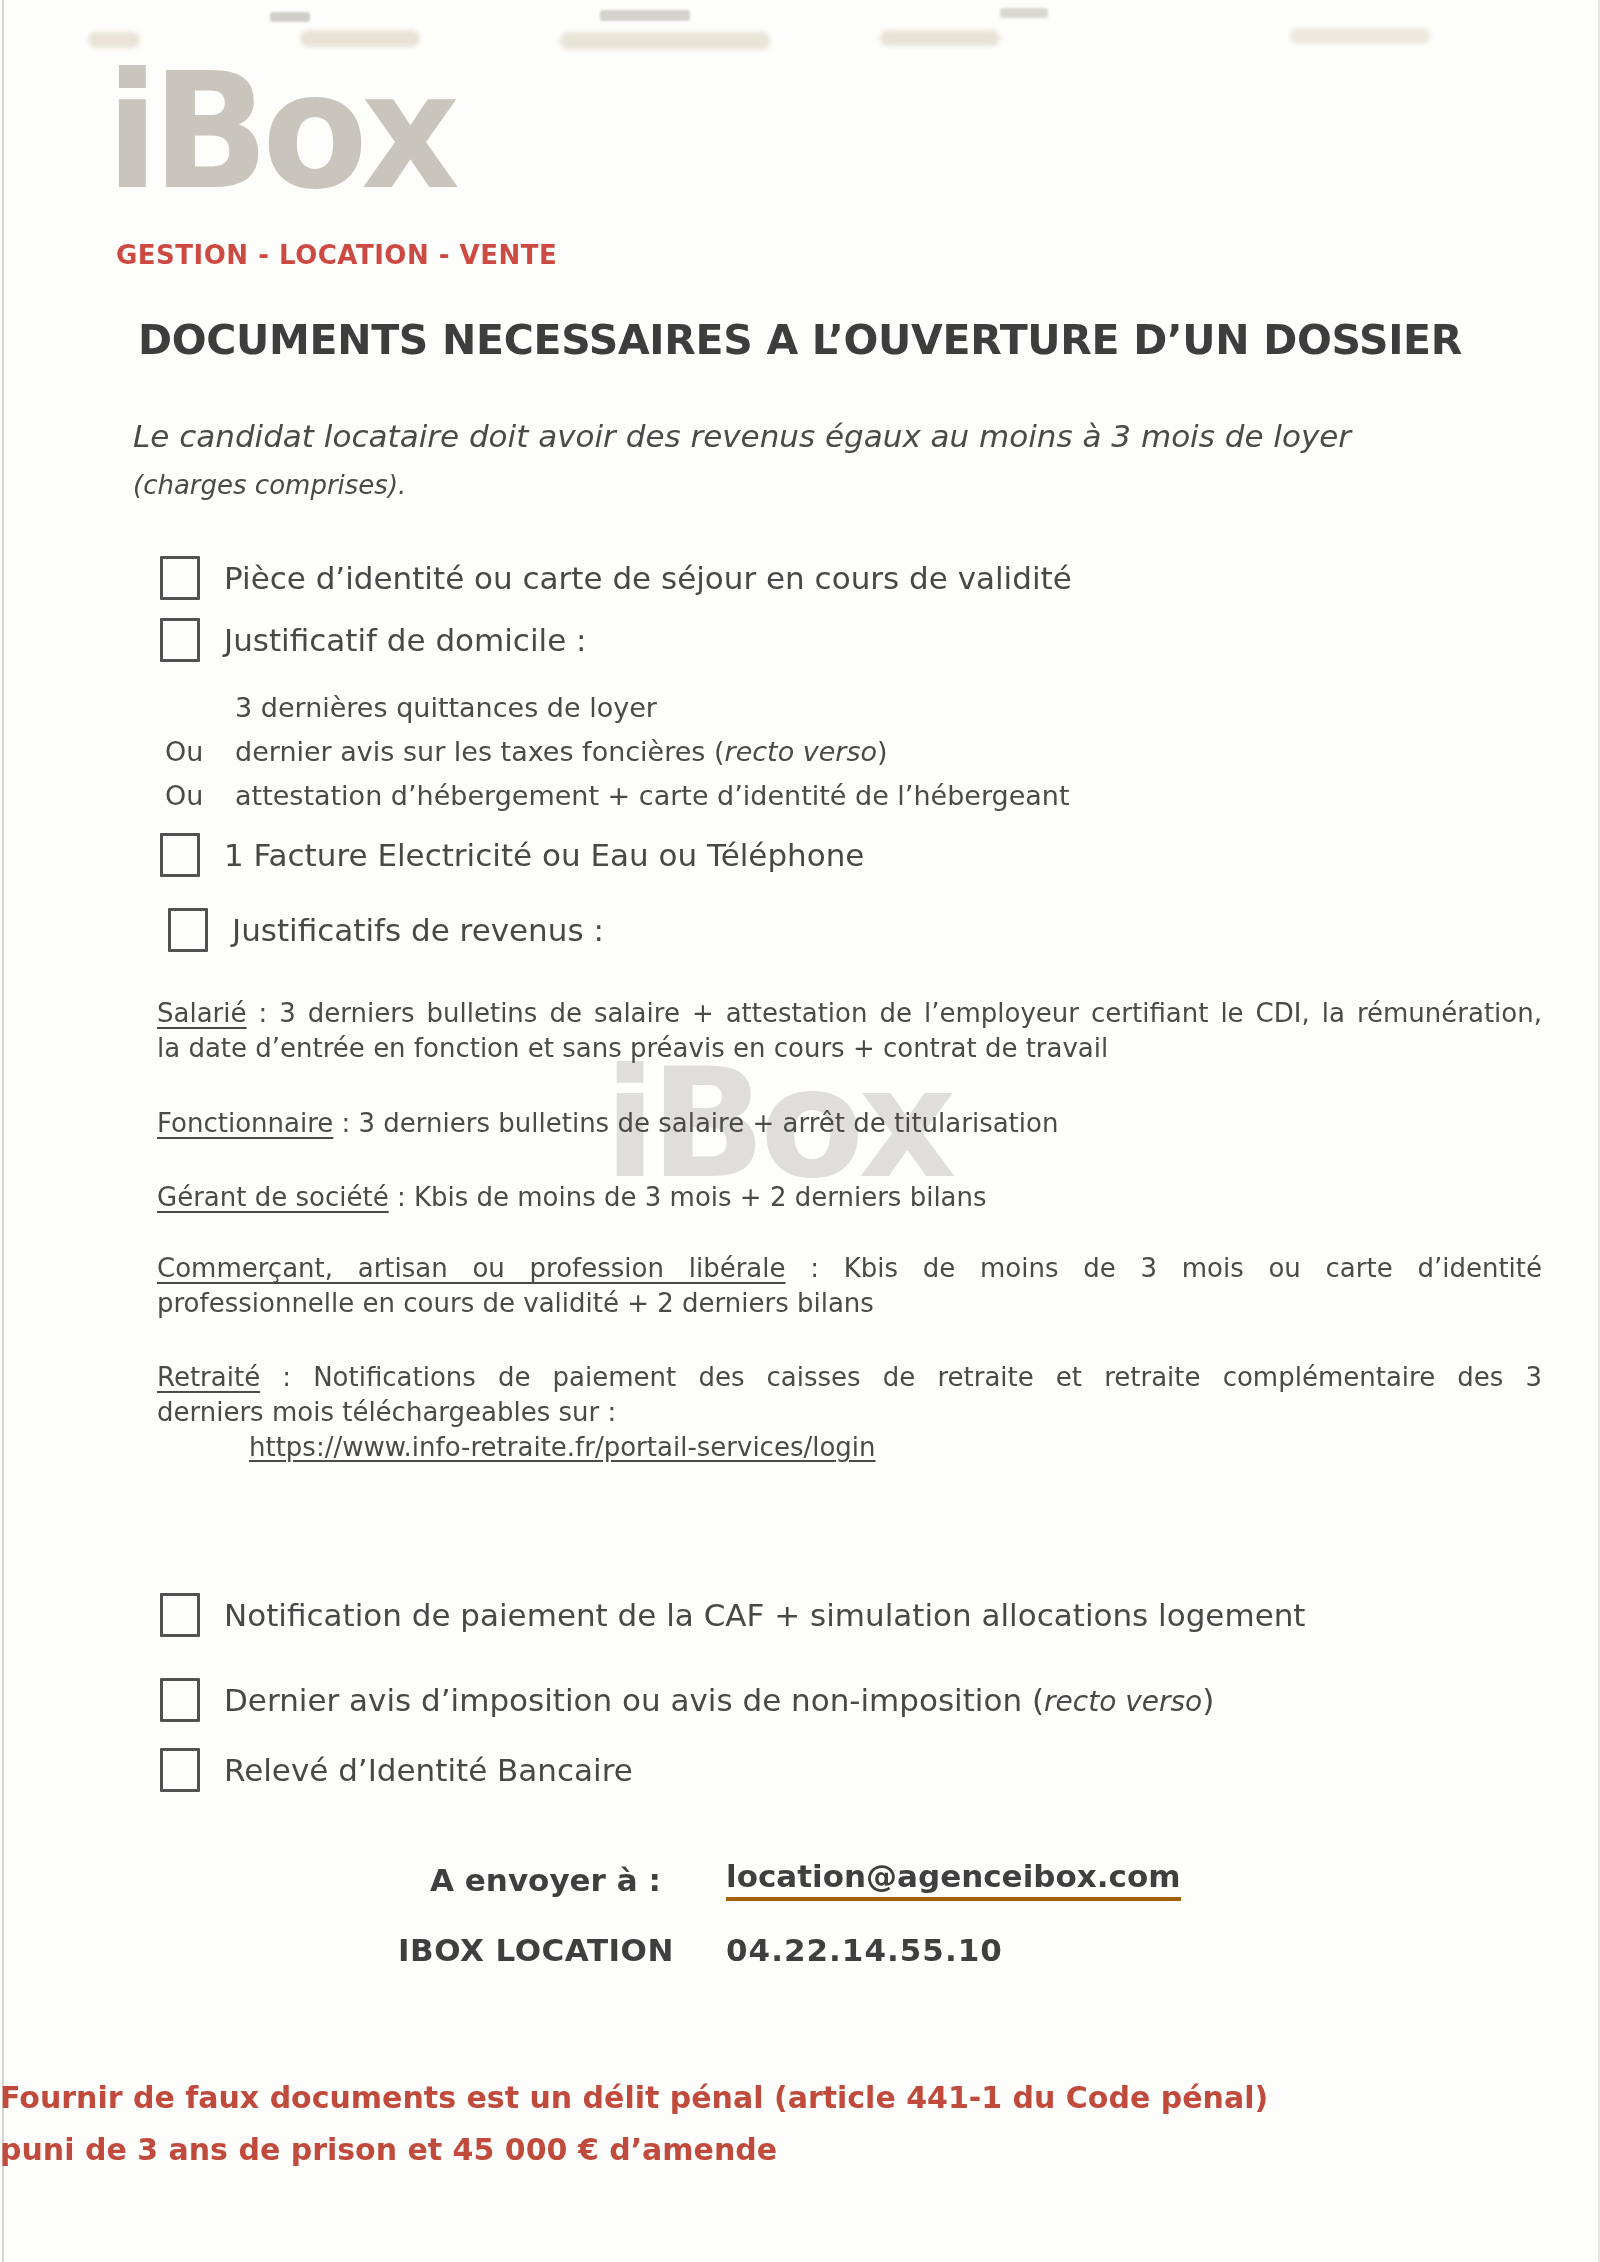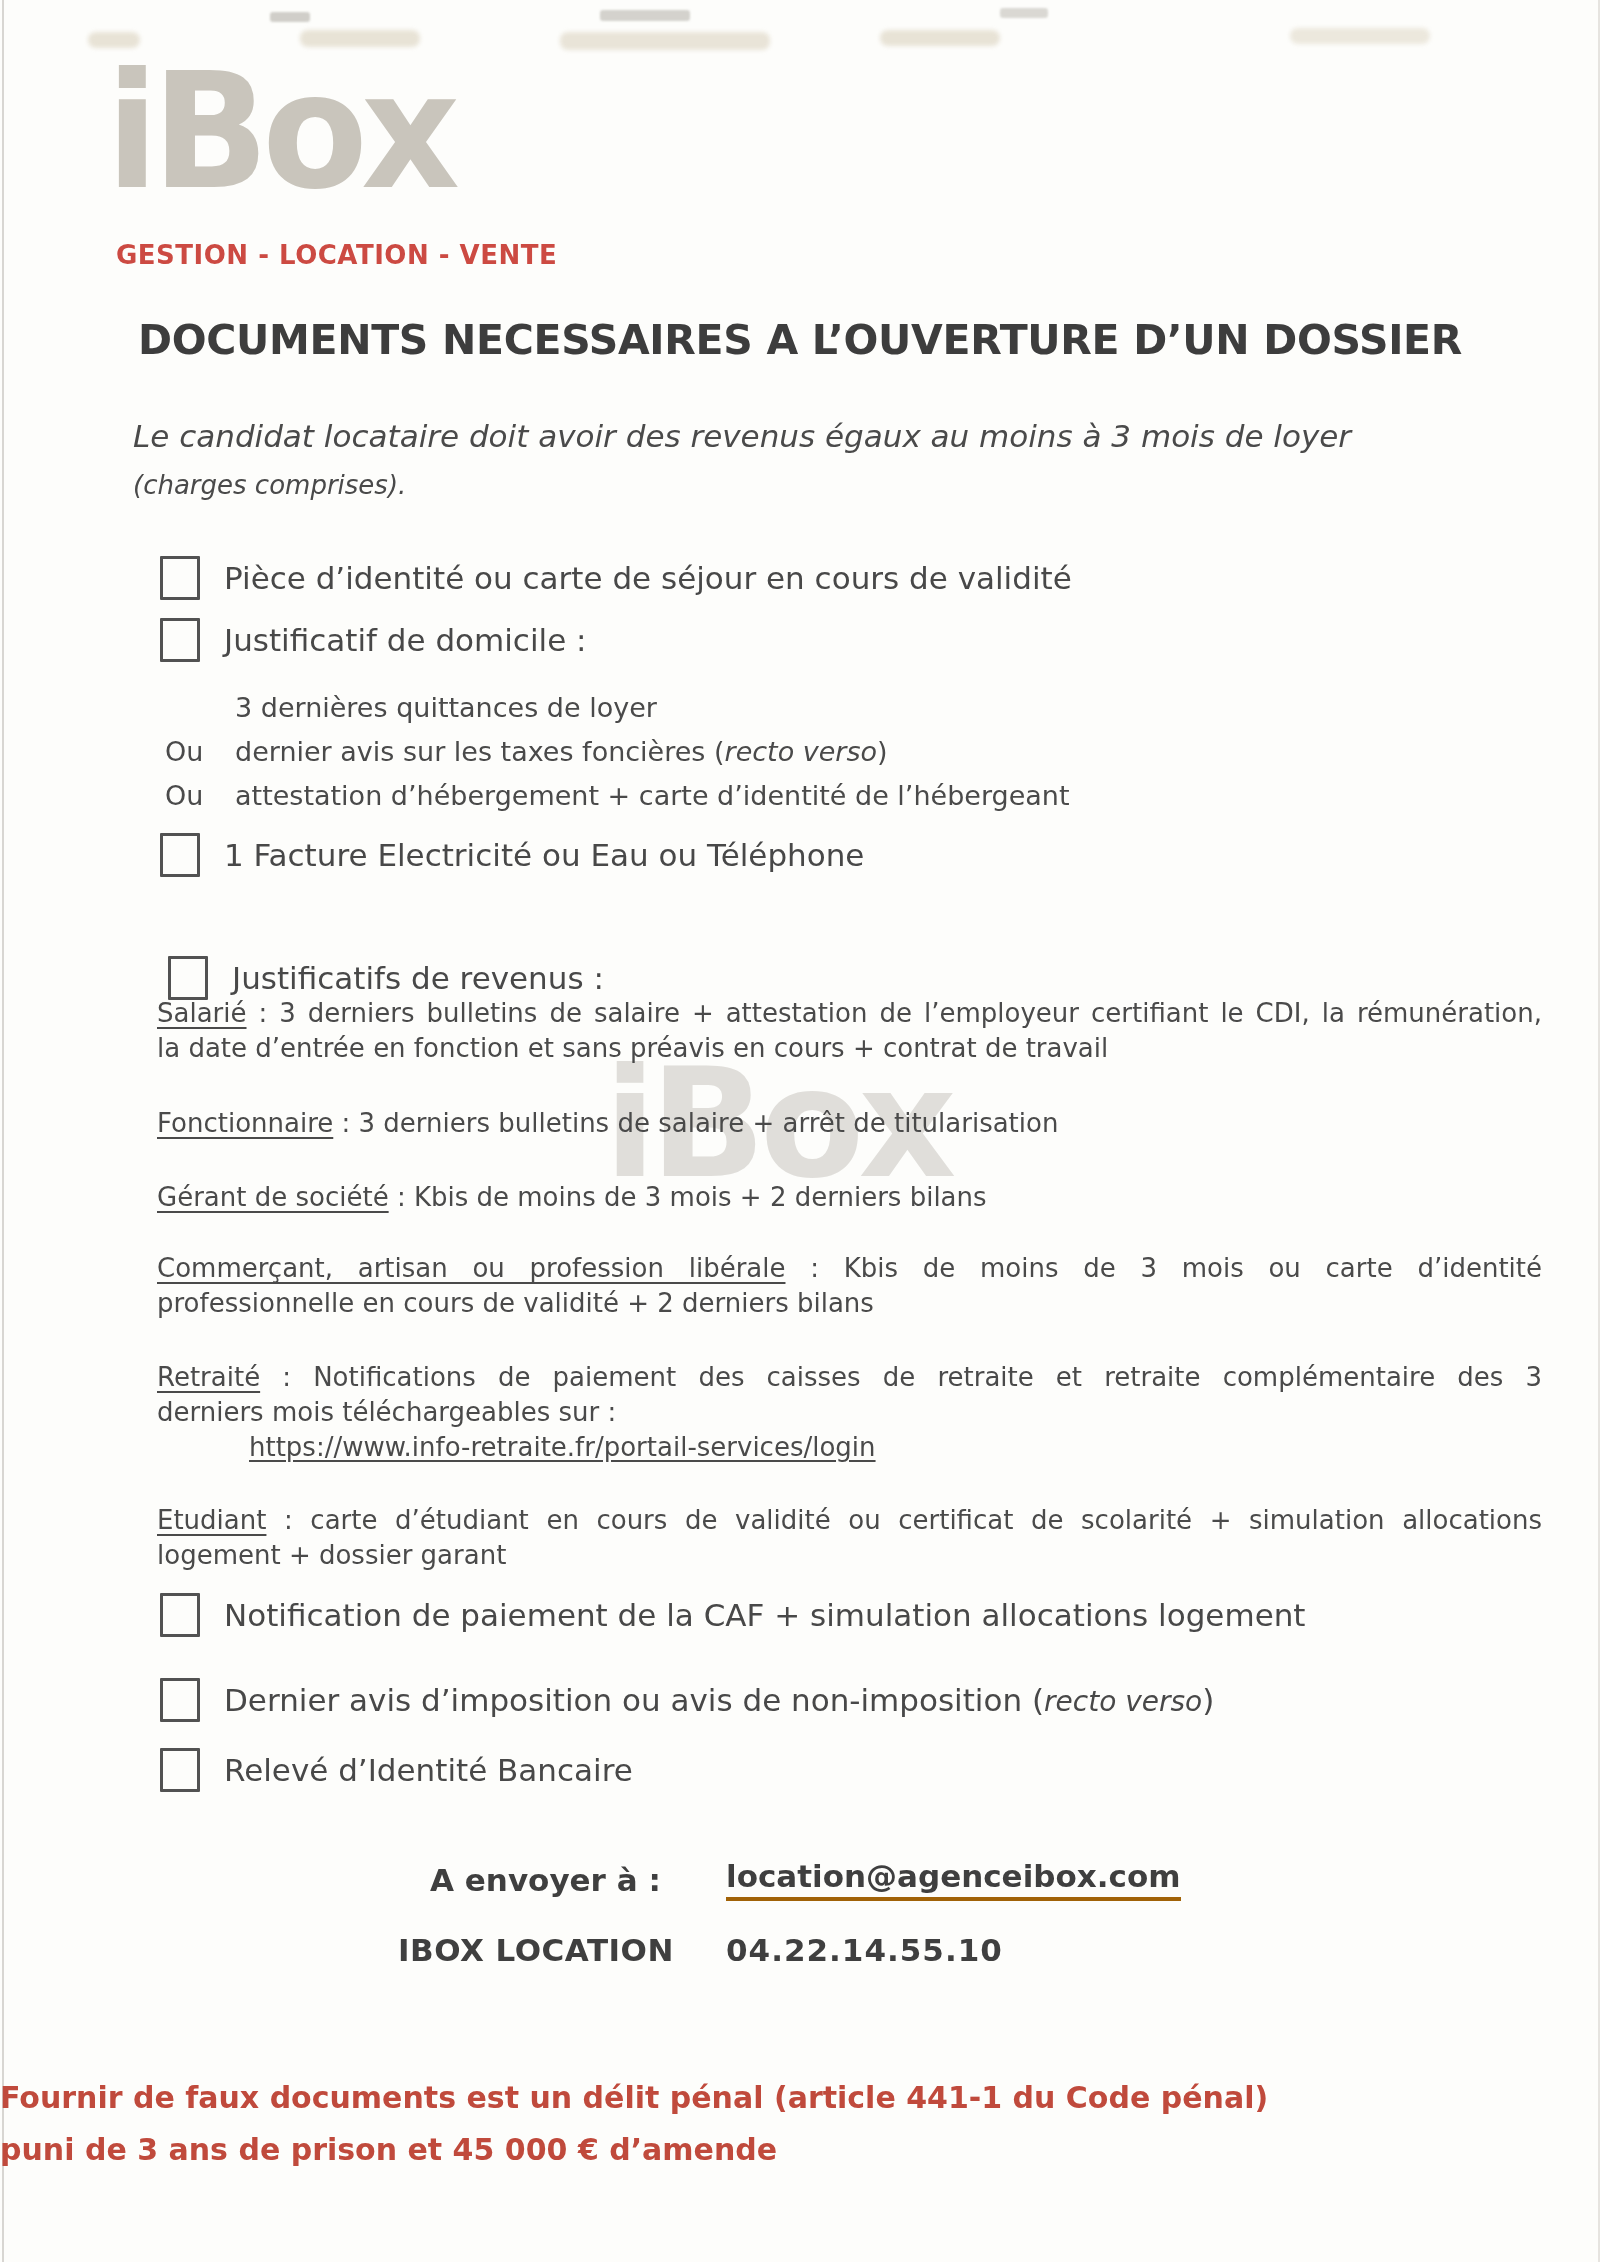--- a/index.html
+++ b/index.html
@@ -130,21 +130,21 @@
     <div class="opt">
       <span class="opt-prefix">Ou</span>
       <span class="opt-text">attestation d’hébergement + carte d’identité de l’hébergeant</span>
     </div>
   </div>
 
   <div class="cbrow z1" style="top:833px;">
     <span class="cbox"></span>
     <span class="cblabel">1 Facture Electricité ou Eau ou Téléphone</span>
   </div>
-  <div class="cbrow z1" style="top:956px;padding-left:8px;">
+  <div class="cbrow z1" style="top:908px;padding-left:8px;">
     <span class="cbox"></span>
     <span class="cblabel">Justificatifs de revenus :</span>
   </div>
 
   <div class="cat z1" style="top:996px;">
     <div class="jline"><span class="lead">Salarié</span><span> : 3 derniers bulletins de salaire + attestation de l’employeur certifiant le CDI, la rémunération,</span></div>
     <div>la date d’entrée en fonction et sans préavis en cours + contrat de travail</div>
   </div>
 
   <div class="cat z1" style="top:1106px;">
@@ -159,24 +159,20 @@
     <div class="jline"><span class="lead">Commerçant, artisan ou profession libérale</span><span> : Kbis de moins de 3 mois ou carte d’identité</span></div>
     <div>professionnelle en cours de validité + 2 derniers bilans</div>
   </div>
 
   <div class="cat z1" style="top:1360px;">
     <div class="jline"><span class="lead">Retraité</span><span> : Notifications de paiement des caisses de retraite et retraite complémentaire des 3</span></div>
     <div>derniers mois téléchargeables sur :</div>
     <div class="cat-link-wrap"><span class="cat-link">https://www.info-retraite.fr/portail-services/login</span></div>
   </div>
 
-  <div class="cat z1" style="top:1503px;">
-    <div class="jline"><span class="lead">Etudiant</span><span> : carte d’étudiant en cours de validité ou certificat de scolarité + simulation allocations</span></div>
-    <div>logement + dossier garant</div>
-  </div>
 
   <div class="cbrow z1" style="top:1593px;">
     <span class="cbox"></span>
     <span class="cblabel">Notification de paiement de la CAF + simulation allocations logement</span>
   </div>
   <div class="cbrow z1" style="top:1678px;">
     <span class="cbox"></span>
     <span class="cblabel"><span>Dernier avis d’imposition ou avis de non-imposition (</span><i>recto verso</i><span>)</span></span>
   </div>
   <div class="cbrow z1" style="top:1748px;">

